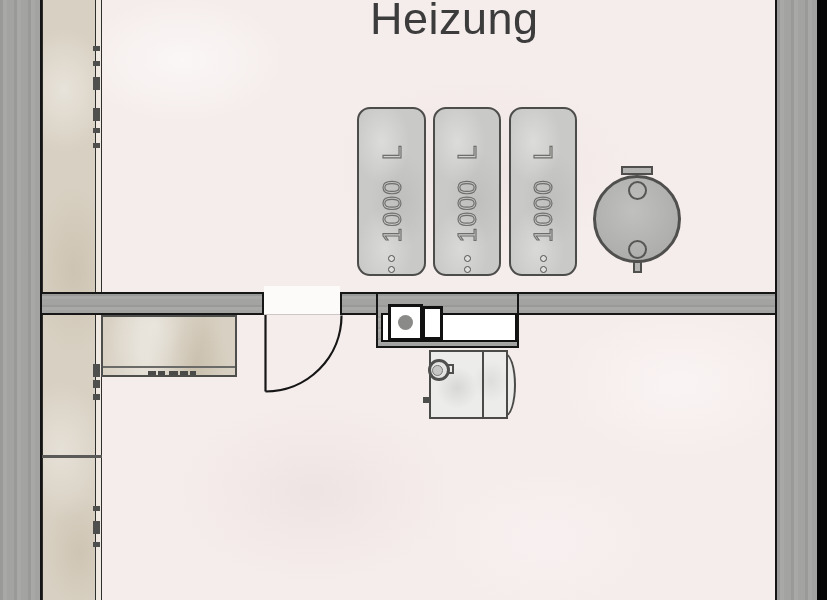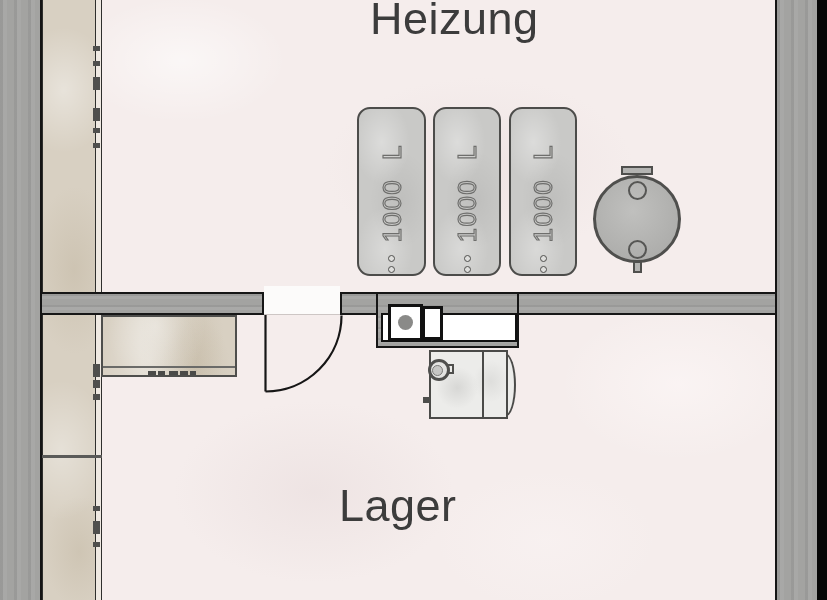--- a/index.html
+++ b/index.html
@@ -207,15 +207,14 @@
   <div class="burner-tab"></div>
   <div class="burner-outer"></div>
   <div class="burner-inner"></div>
   <div class="unit-nub"></div>
 
   <div class="graywall wall-left-ext"></div>
   <div class="graywall wall-right-ext"></div>
   <div class="plan-edge"></div>
 
   <div class="room-label label-heizung">Heizung</div>
-  <div class="room-label label-lager">Lager</div>
 
 </div>
 
 </body></html>

